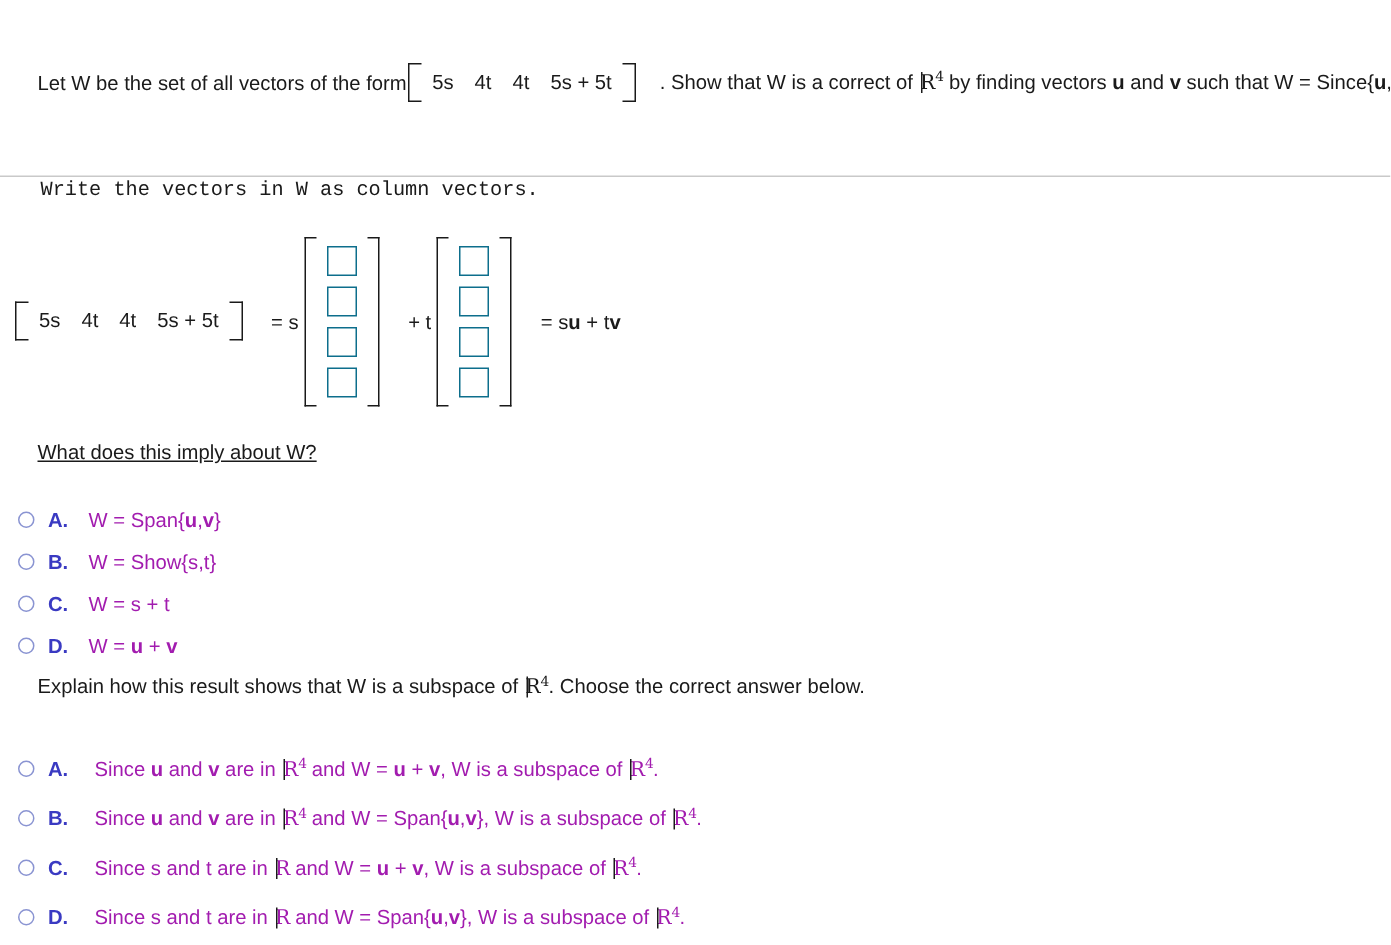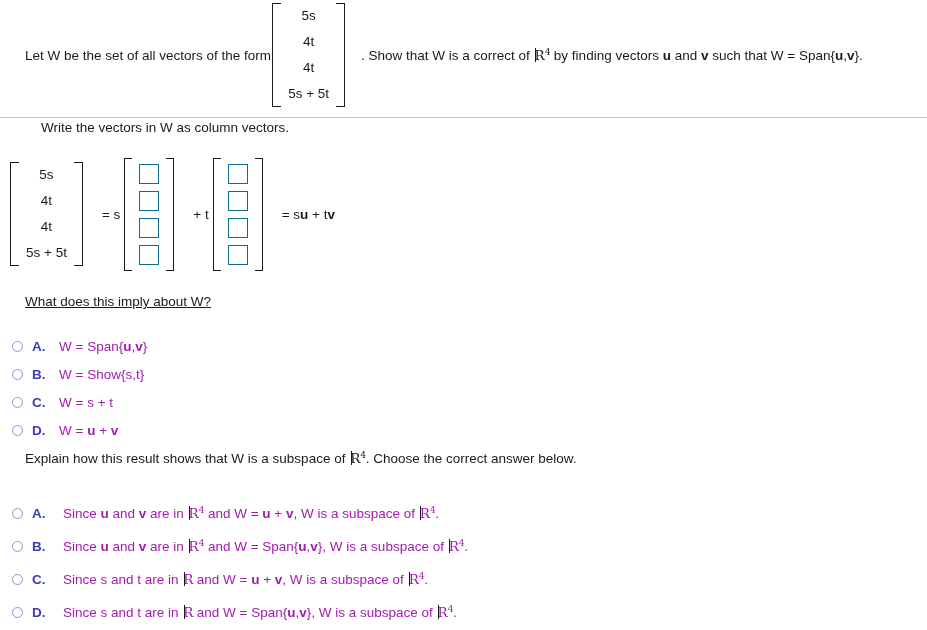--- a/index.html
+++ b/index.html
@@ -54,21 +54,21 @@
   .brk {
     width: 9px;
     border-top: 1.3px solid #1a1a1a;
     border-bottom: 1.3px solid #1a1a1a;
     box-sizing: border-box;
   }
   .brk-l { border-left: 1.3px solid #1a1a1a; }
   .brk-r { border-right: 1.3px solid #1a1a1a; }
   .vec-body {
     display: flex;
-    flex-direction: column;
+    flex-direction: row;
     justify-content: center;
     text-align: center;
   }
   .vec-body .row {
     line-height: 26px;
     padding: 0 7px;
     white-space: nowrap;
   }
 
   
@@ -90,22 +90,23 @@
     left: 0;
     top: 117px;
     width: 927px;
     height: 1px;
     background: #c9c9c9;
   }
 
   
   #instruction {
     position: absolute;
-    left: 26px;
+    left: 12px;
     top: 120px;
+    font-family: Liberation Mono, monospace;
   }
 
   
   #equation-row {
     position: absolute;
     left: 10px;
     top: 150px;
     display: flex;
     align-items: center;
     height: 128px;
@@ -198,21 +199,21 @@
   <span class="vec">
     <span class="brk brk-l"></span>
     <span class="vec-body">
       <span class="row">5s</span>
       <span class="row">4t</span>
       <span class="row">4t</span>
       <span class="row">5s + 5t</span>
     </span>
     <span class="brk brk-r"></span>
   </span>
-  <span class="seg txt"><span>. Show that W is a correct of </span><span class="bb-r">R<sup class="exp">4</sup></span><span> by finding vectors </span><span class="bold">u</span><span> and </span><span class="bold">v</span><span> such that W = Span{</span><span class="bold">u</span><span>,</span><span class="bold">v</span><span>}.</span></span>
+  <span class="seg txt"><span>. Show that W is a correct of </span><span class="bb-r">R<sup class="exp">4</sup></span><span> by finding vectors </span><span class="bold">u</span><span> and </span><span class="bold">v</span><span> such that W = Since{</span><span class="bold">u</span><span>,</span><span class="bold">v</span><span>}.</span></span>
 </div>
 
 <div id="divider"></div>
 
 <div id="instruction" class="txt">Write the vectors in W as column vectors.</div>
 
 <div id="equation-row">
 
   <span class="vec">
     <span class="brk brk-l"></span>

